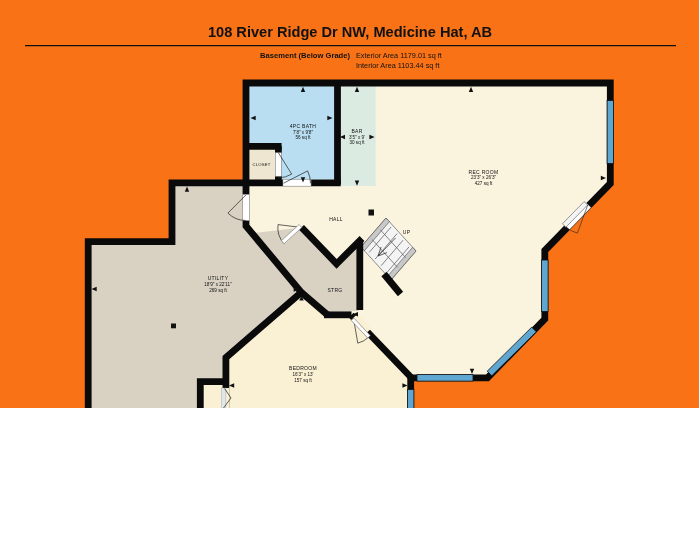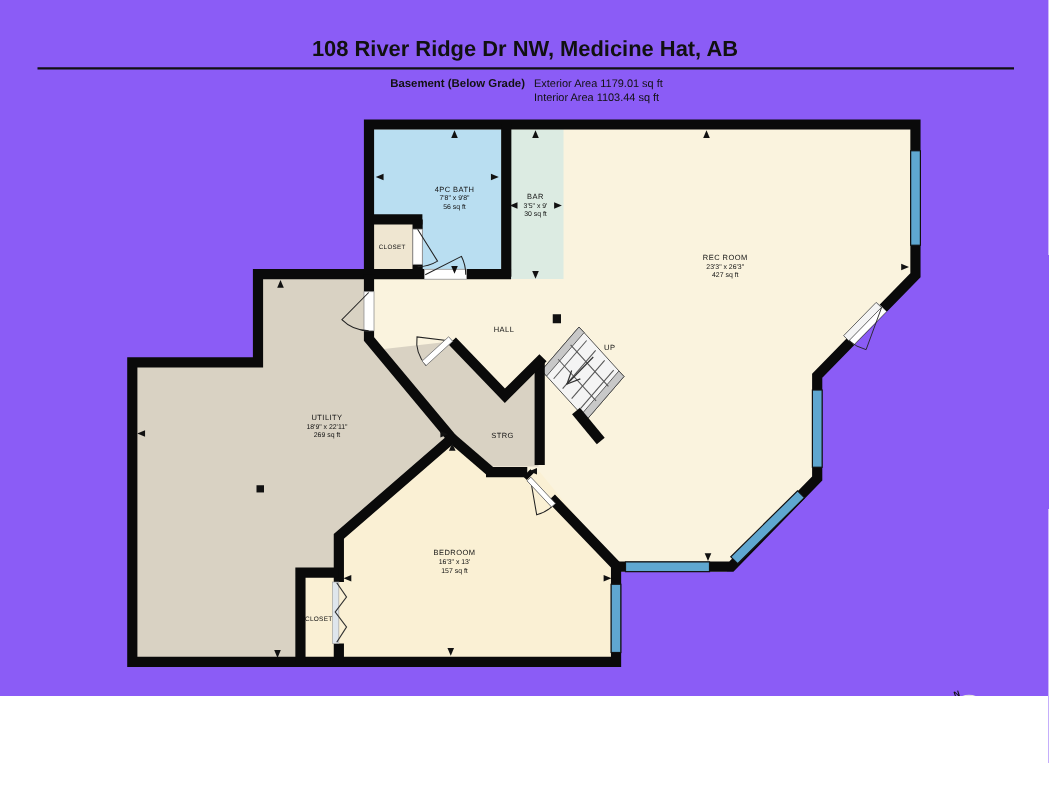--- a/index.html
+++ b/index.html
@@ -1,16 +1,16 @@
 <!DOCTYPE html>
 <html><head>
 <meta charset="utf-8">
 <style>
   html,body{margin:0;padding:0;background:#ffffff;}
-  #page{position:relative;width:699px;height:464px;background:#8b5cf6;overflow:hidden;}
+  #page{position:relative;width:699px;height:408px;background:#f97316;overflow:hidden;}
   svg{position:absolute;top:0;left:0;}
   text{font-family:"Liberation Sans", sans-serif;fill:#111;}
 </style>
 </head>
 <body>
 <div id="page">
 <svg width="699" height="540" viewBox="0 0 699 540">
 
 <g>
 <text x="350" y="37" font-size="14.6" font-weight="bold" text-anchor="middle">108 River Ridge Dr NW, Medicine Hat, AB</text>

